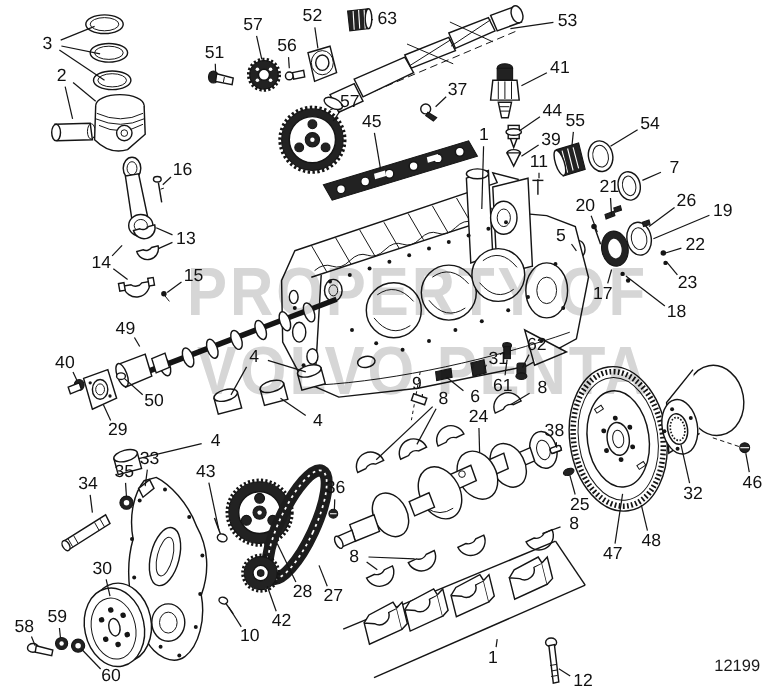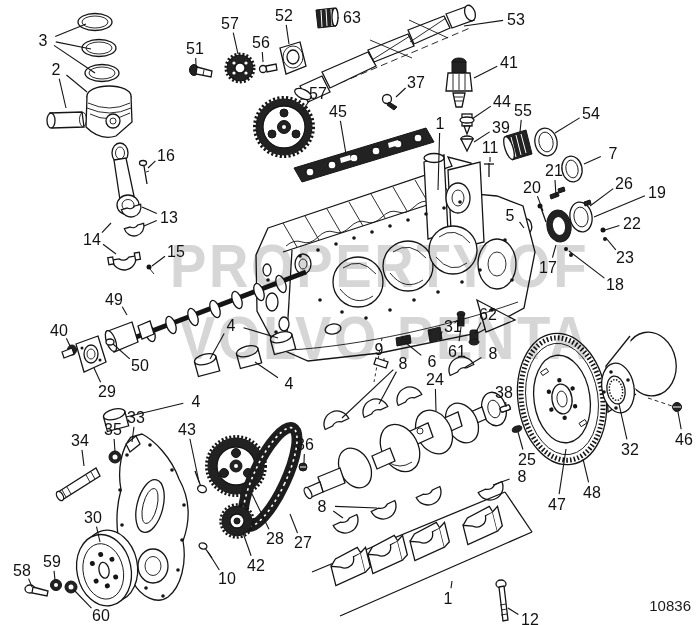--- a/index.html
+++ b/index.html
@@ -679,14 +679,14 @@
         <text x="684" y="439" class="callout">46</text>
         <line x1="450.9775113384321" y1="588.2658283166643" x2="452" y2="581" class="leader"></line>
         <text x="448" y="598" class="callout">1</text>
         <line x1="518.3724465170011" y1="614.5278640450005" x2="508" y2="608" class="leader"></line>
         <text x="530" y="619" class="callout">12</text>
       </g>
   </svg>
 
   <div class="watermark" id="wm1">PROPERTY OF</div>
   <div class="watermark" id="wm2">VOLVO PENTA</div>
-  <div class="fignum">10836</div>
+  <div class="fignum">12199</div>
 </div>
 
 </body></html>

